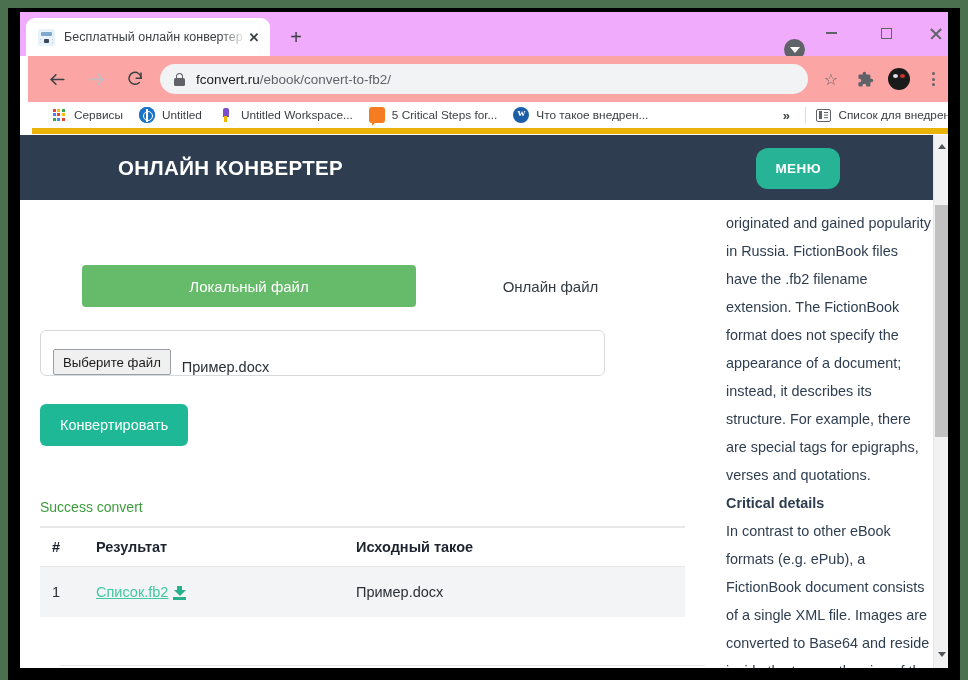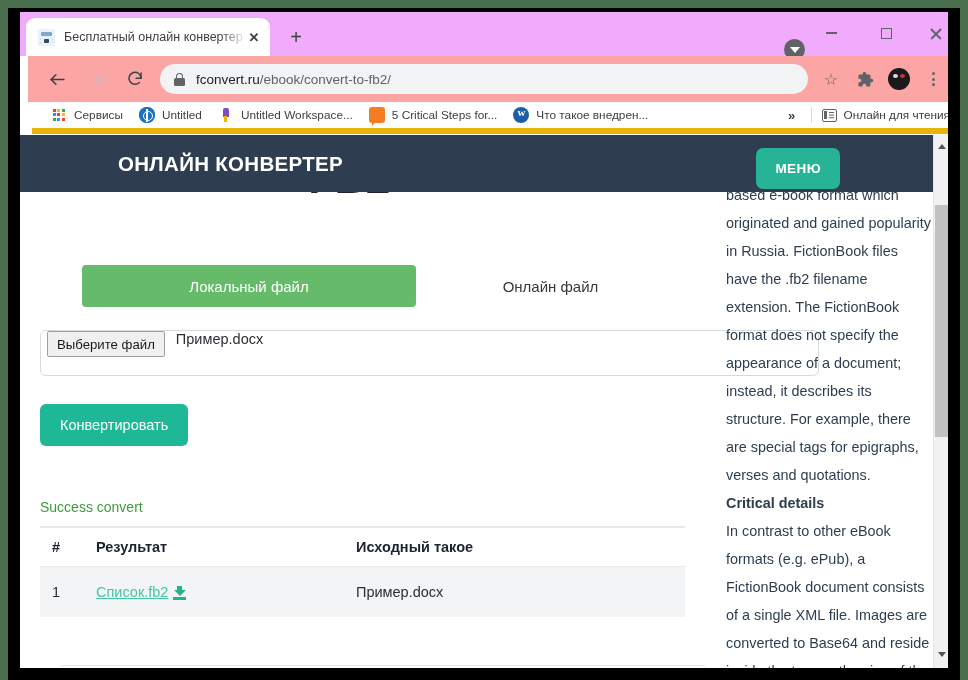--- a/index.html
+++ b/index.html
@@ -252,34 +252,34 @@
     position: absolute; left: 0; top: 123px; width: 928px; height: 533px;
     background: #ffffff; overflow: hidden;
   }
   #page-scroll-area {
     position: absolute; left: 0; top: 0; width: 913px; height: 533px;
     overflow: hidden;
   }
 
   
   #site-header {
-    position: absolute; left: 0; top: 0; width: 913px; height: 57px;
+    position: absolute; left: 0; top: 0; width: 913px; height: 65px;
     background: #2e3e50; z-index: 5;
     display: flex; align-items: center;
   }
   #site-logo {
     margin-left: 98px;
     font-size: 20.5px; font-weight: bold; color: #ffffff;
     letter-spacing: 0.3px;
   }
   #menu-button {
     position: absolute; right: 93px; top: 13px;
     background: #27b496; color: #ffffff;
     font-size: 13.5px; font-weight: bold;
-    padding: 13px 19px; border-radius: 7px;
+    padding: 13px 19px; border-radius: 12px;
     letter-spacing: 0.4px;
   }
 
   
   #hero-title {
     position: absolute; left: 0; top: 18px; width: 658px;
     text-align: center;
     font-size: 44px; font-weight: bold; color: #1d2430;
     letter-spacing: -0.5px;
     z-index: 1;
@@ -295,23 +295,23 @@
     border-radius: 4px;
     display: flex; align-items: center; justify-content: center;
     color: #ffffff; font-size: 15px;
   }
   #tab-online {
     flex: 1 1 auto; height: 42px;
     display: flex; align-items: center; justify-content: center;
     color: #333a40; font-size: 15px;
   }
   #file-row {
-    margin-top: 23px; width: 779px; height: 46px;
+    margin-top: 23px; width: 565px; height: 46px;
     border: 1px solid #d7dadd; border-radius: 6px;
-    display: flex; align-items: flex-start; padding-left: 6px;
+    display: flex; align-items: flex-end; padding-left: 12px;
     background: #ffffff;
   }
   #choose-file-btn {
     height: 26px; padding: 0 9px;
     background: #f0f0f0; border: 1px solid #999fa5; border-radius: 2px;
     display: flex; align-items: center;
     font-size: 13.2px; color: #1a1a1a;
   }
   #file-name {
     margin-left: 11px; font-size: 14.5px; color: #2a2f34;
@@ -508,21 +508,21 @@
     <div class="bm">
       <span class="bm-ico" id="ico-vnedren"></span>
       <span>Что такое внедрен...</span>
     </div>
 
     <div id="bm-overflow">»</div>
     <div id="bm-sep"></div>
 
     <div id="reading-list">
       <span id="reading-icon"></span>
-      <span>Онлайн для чтения</span>
+      <span>Список для внедрен</span>
     </div>
   </div>
 
   <div id="page-viewport">
 
     <div id="page-scroll-area">
 
       <div id="hero-title">FB2</div>
 
       <div id="site-header">

